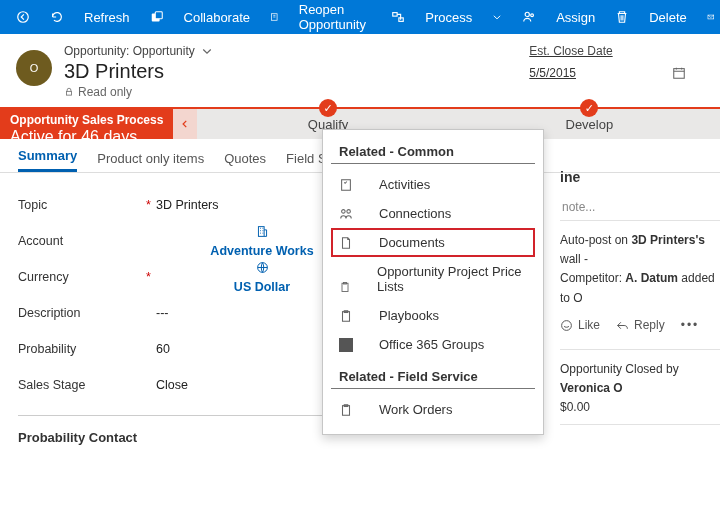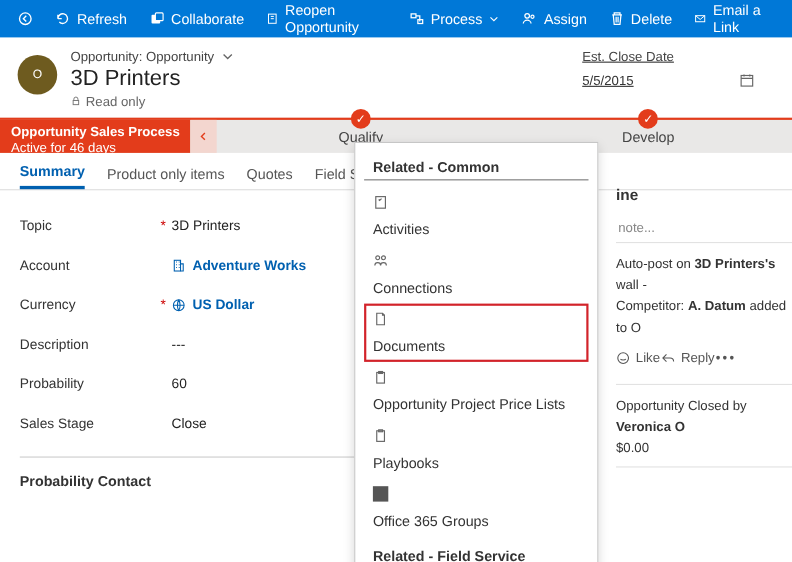--- a/index.html
+++ b/index.html
@@ -1,58 +1,58 @@
 <!DOCTYPE html>
 <html><head>
 <meta charset="utf-8">
 <style>
   * { box-sizing: border-box; margin: 0; padding: 0; font-family: "Segoe UI", Arial, sans-serif; }
   body { width: 720px; height: 511px; overflow: hidden; background: #fff; font-size: 13px; color: #333; }
   .cmdbar { background: #0078d7; color: #fff; height: 34px; display: flex; align-items: center; padding: 0 6px; }
-  .cmdbar .btn { display: flex; align-items: center; gap: 6px; padding: 0 10px; height: 18px; cursor: pointer; font-size: 13px; }
+  .cmdbar .btn { display: flex; align-items: center; gap: 20px; padding: 0 10px; height: 18px; cursor: pointer; font-size: 13px; }
   .ico { width: 14px; height: 14px; display: inline-block; }
   .header { display: flex; align-items: flex-start; padding: 10px 16px 8px 16px; }
   .avatar { width: 36px; height: 36px; border-radius: 50%; background: #6e5b1f; color: #fff; display: flex; align-items: center; justify-content: center; font-size: 11px; margin-right: 12px; margin-top: 6px; }
   .entity { flex: 1; }
   .entity .crumb { font-size: 12px; color: #444; display: flex; align-items: center; gap: 6px; }
   .entity h1 { font-size: 20px; font-weight: 400; color: #222; margin-top: 2px; }
   .entity .ro { font-size: 12px; color: #666; display: flex; align-items: center; gap: 4px; margin-top: 2px; }
   .headfields { margin-left: auto; padding-right: 18px; font-size: 12px; color: #333; text-decoration: underline; }
   .headfields .lbl { color: #444; }
   .headfields .val { margin-top: 8px; display: flex; align-items: center; gap: 6px; }
   .cal { width: 14px; height: 14px; }
   .bpf { height: 32px; background: #e9e8e7; display: flex; align-items: stretch; border-top: 2px solid #e33c1b; position: relative; }
   .bpf .title { background: #e33c1b; color: #fff; padding: 4px 10px 3px 10px; line-height: 1.2; flex-shrink: 0; }
   .bpf .title .t { font-size: 12px; font-weight: 600; }
-  .bpf .title .s { font-size: 12px; }
+  .bpf .title .s { font-size: 16px; }
   .bpf .arrow { width: 24px; background: #f3d6cf; display: flex; align-items: center; justify-content: center; color: #e33c1b; cursor: pointer; }
   .bpf .stage { flex: 1; display: flex; align-items: center; justify-content: center; position: relative; color: #444; font-size: 13px; }
   .bpf .chk { position: absolute; top: -10px; width: 18px; height: 18px; border-radius: 50%; background: #e33c1b; color: #fff; display: flex; align-items: center; justify-content: center; font-size: 11px; }
   .tabs { display: flex; gap: 20px; padding: 0 18px; border-bottom: 1px solid #ddd; align-items: flex-end; height: 34px; }
   .tabs .tab { padding: 8px 0 6px 0; font-size: 13px; color: #555; cursor: pointer; }
   .tabs .tab.active { color: #0060b0; border-bottom: 3px solid #0060b0; font-weight: 600; }
   .tabs .tab.relbox { border: 2px solid #d2232a; padding: 5px 8px; margin-bottom: 3px; }
   .main { position: relative; padding: 14px 18px; }
   .form { width: 350px; }
   .row { display: flex; align-items: center; min-height: 36px; font-size: 12.5px; color: #333; }
   .row .fl { width: 120px; color: #333; }
   .row .req { color: #c00; margin-left: 8px; width: 10px; }
   .row .fv { flex: 1; color: #222; }
-  .row.linkv .fv { color: #0060b0; font-weight: 600; display: flex; align-items: center; gap: 6px; }
+  .row.linkv .fv { color: #0060b0; font-weight: 600; display: flex; align-items: center; gap: 6px; flex-direction: column; }
   .section2 { border-top: 1px solid #ccc; margin-top: 12px; padding-top: 14px; font-size: 13px; font-weight: 600; color: #333; }
   .flyout { position: absolute; left: 322px; top: -44px; width: 222px; background: #fff; border: 1px solid #c6c6c6; box-shadow: 0 4px 10px rgba(0,0,0,0.18); padding: 14px 8px 10px 8px; }
   .flyout .fh { font-size: 13px; font-weight: 600; color: #333; padding: 0 8px 4px 8px; border-bottom: 1px solid #777; margin-bottom: 6px; }
-  .flyout .fi { display: flex; align-items: flex-start; gap: 10px; padding: 7px 8px; font-size: 13px; color: #333; cursor: pointer; flex-direction: column; }
+  .flyout .fi { display: flex; align-items: flex-end; gap: 26px; padding: 7px 8px; font-size: 13px; color: #333; cursor: pointer; }
   .flyout .fi .fic { width: 14px; height: 14px; color: #666; }
   .flyout .fi.hl { border: 2px solid #d2232a; padding: 5px 6px; }
   .timeline { position: absolute; left: 560px; top: -4px; width: 160px; font-size: 12px; color: #333; }
   .timeline .th { font-size: 14px; font-weight: 600; margin-bottom: 10px; }
   .timeline .note { color: #888; padding: 5px 0 6px 2px; border-bottom: 1px solid #e2e2e2; }
   .timeline .post { padding: 10px 0 6px 0; border-bottom: 1px solid #e2e2e2; line-height: 1.6; }
-  .timeline .acts { display: flex; gap: 1px; align-items: flex-end; padding: 8px 0; color: #555; }
+  .timeline .acts { display: flex; gap: 16px; align-items: flex-end; padding: 8px 0; color: #555; }
   .timeline .acts .a { display: flex; align-items: center; gap: 5px; cursor: pointer; }
   svg { display: block; }
 </style>
 </head>
 <body>
 
 <div class="cmdbar">
   <div class="btn">
     <svg class="ico" viewBox="0 0 16 16" fill="none" stroke="currentColor" stroke-width="1.4">
         <circle cx="8" cy="8" r="6"></circle>

